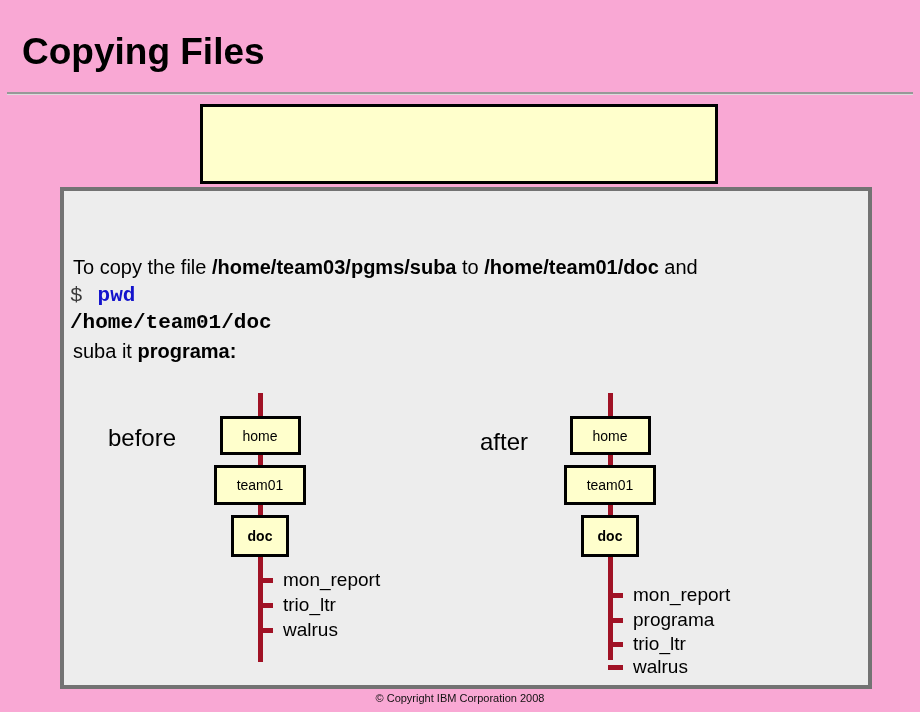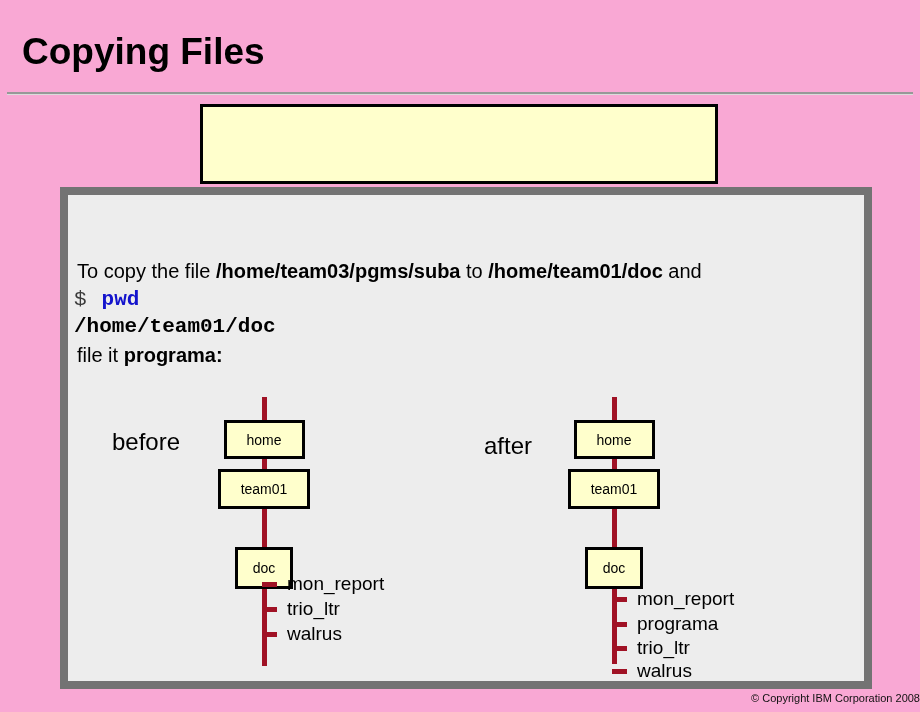--- a/index.html
+++ b/index.html
@@ -18,67 +18,67 @@
   }
   .cmdbox {
     position:absolute; left:200px; top:104px; width:518px; height:80px;
     box-sizing:border-box; background:var(--yellow); border:3px solid #000;
     font-family:"Liberation Mono", monospace; font-weight:bold; font-size:28px;
     line-height:37px; padding:2px 0 0 13px; color:#000; white-space:pre;
   }
   .cmd-kw { color:var(--blue); }
   .panel {
     position:absolute; left:60px; top:187px; width:812px; height:502px;
-    box-sizing:border-box; background:var(--panel); border:8px solid #737373;
+    box-sizing:border-box; background:var(--panel); border:4px solid #737373;
   }
   .desc {
     position:absolute; left:9px; top:6px; font-size:20px; line-height:28px;
     color:#000; white-space:pre;
   }
   .desc b { font-weight:bold; }
   .term {
     position:absolute; left:6px; font-family:"Liberation Mono", monospace;
     font-size:21px; line-height:26px; white-space:pre;
   }
   .prompt { color:#3a3a3a; font-weight:normal; margin-right:15px; }
   .tcmd   { color:var(--blue); font-weight:bold;margin-top:16px; }
   .tout   { color:#000; font-weight:bold; }
   .tree-label { position:absolute; font-size:24px; color:#000; line-height:1.1; }
   .trunk  { position:absolute; width:5px; background:var(--maroon); }
   .node {
     position:absolute; box-sizing:border-box; background:var(--yellow);
     border:3px solid #000; display:flex; align-items:center; justify-content:center;
     font-size:14px; color:#000;
   }
-  .node.bold { font-weight:normal;margin-top:28px; }
+  .node.bold { font-weight:bold; }
   .tick { position:absolute; width:15px; height:5px; background:var(--maroon); }
   .file-label { position:absolute; font-size:19px; line-height:20px; color:#000; white-space:pre; }
   .file-label.bold { font-weight:normal; }
   .copyright {
-    position:absolute; left:0; top:692px; width:920px; text-align:right;
+    position:absolute; left:0; top:692px; width:920px; text-align:center;
     font-size:11px; color:#111;
   }
 </style>
 </head>
 <body>
 
 <div class="page" style="--blue: #1313cc; --maroon: #a01225; --yellow: #ffffcc; --panel: #ededed;">
 
   <div class="title">Copying Files</div>
   <div class="rule"></div>
 
   <div class="cmdbox">
     <div><span class="cmd-kw">cp</span><span> source target</span></div>
     <div><span class="cmd-kw">cp</span><span> file1 file2 ... target_dir</span></div>
   </div>
 
   <div class="panel">
     <div class="desc">
       <div id="desc-line1"><span>To copy the file </span><b>/home/team03/pgms/suba</b><span> to </span><b>/home/team01/doc</b><span> and</span></div>
-      <div id="desc-line2"><span>file it </span><b>programa:</b></div>
+      <div id="desc-line2"><span>suba it </span><b>programa:</b></div>
     </div>
 
     <div class="term" style="top:92px;"><span class="prompt">$</span><span class="tcmd">pwd</span></div>
     <div class="term" style="top:119px;"><span class="tout">/home/team01/doc</span></div>
 
     <div id="trees">
         <div class="tree-label" style="left: 44px; top: 234px;">before</div>
         <div class="trunk" style="left: 194px; top: 202px; height: 269px;"></div>
         <div class="node" style="left: 155.5px; top: 225px; width: 81px; height: 39px;">home</div>
         <div class="node" style="left: 150px; top: 274px; width: 92px; height: 40px;">team01</div>

